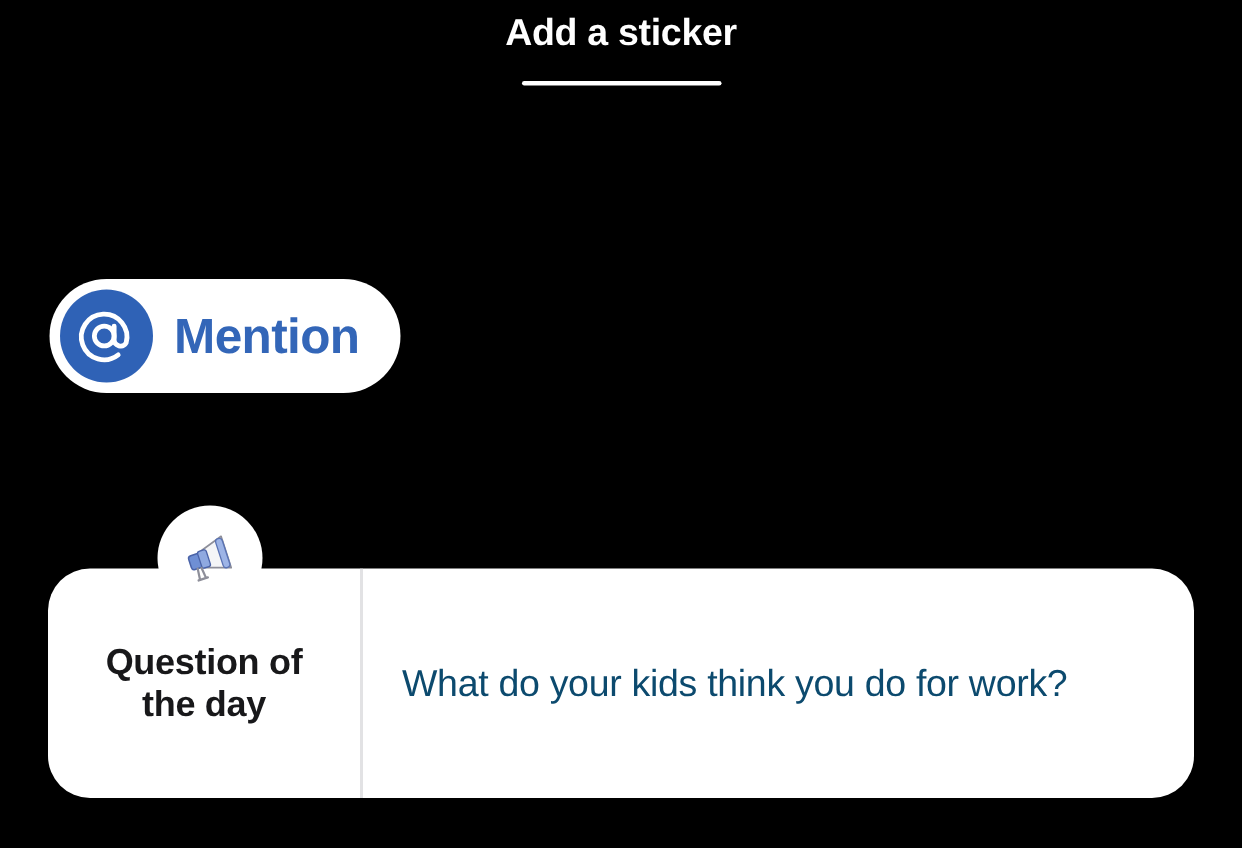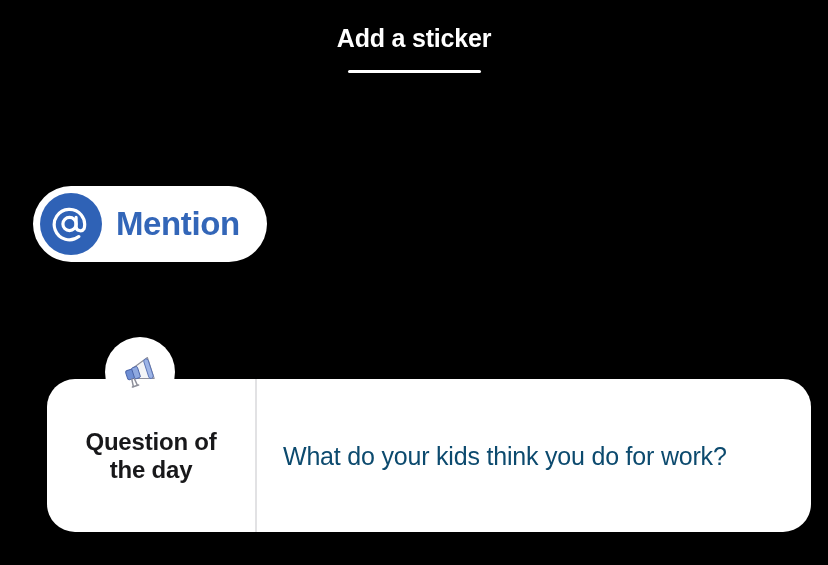--- a/index.html
+++ b/index.html
@@ -19,21 +19,21 @@
 
   .screen {
     position: absolute;
     inset: 0;
     background: #000000;
   }
 
   
   .sheet-header {
     position: absolute;
-    top: 16px;
+    top: 0;
     left: 0;
     width: 828px;
     height: 70px;
   }
   .sheet-title {
     position: absolute;
     top: 7px;
     left: 0;
     width: 828px;
     text-align: center;
@@ -109,21 +109,20 @@
   .qotd-card {
     position: absolute;
     left: 0;
     top: 0;
     width: 764px;
     height: 153px;
     background: #ffffff;
     border-radius: 28px;
     display: flex;
     overflow: hidden;
-    margin-left: 15px;
   }
   .qotd-left {
     width: 208px;
     flex: 0 0 auto;
     display: flex;
     align-items: center;
     justify-content: center;
     padding: 0 10px;
     box-sizing: border-box;
   }

